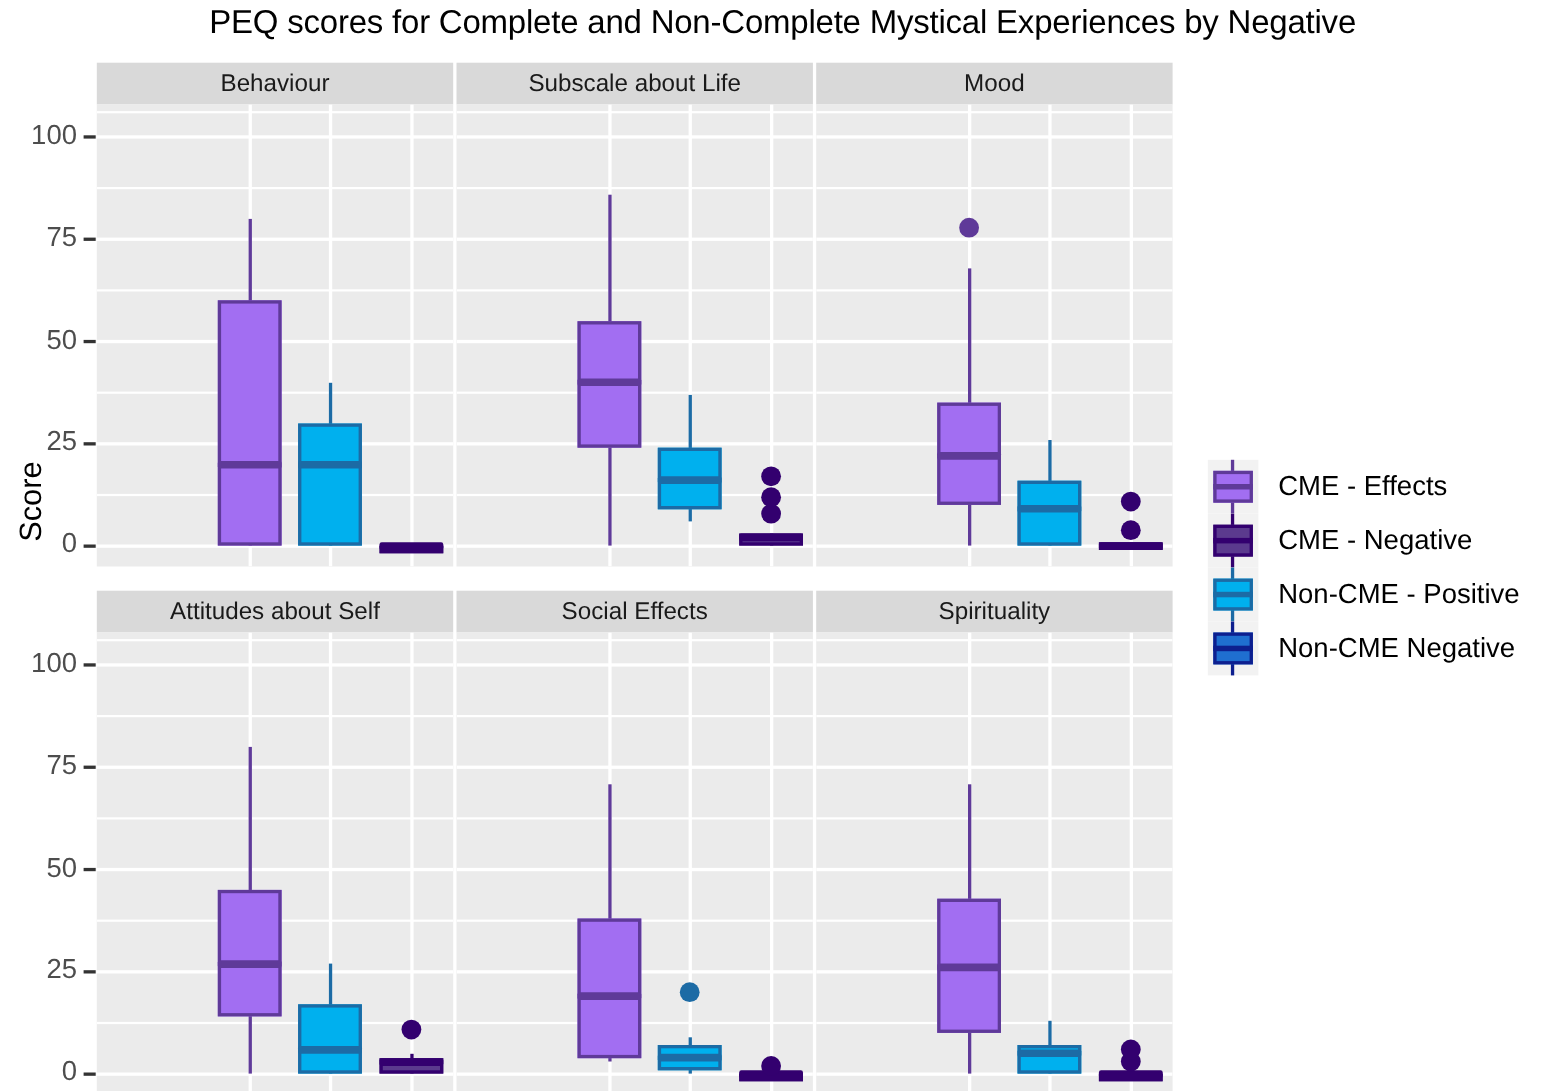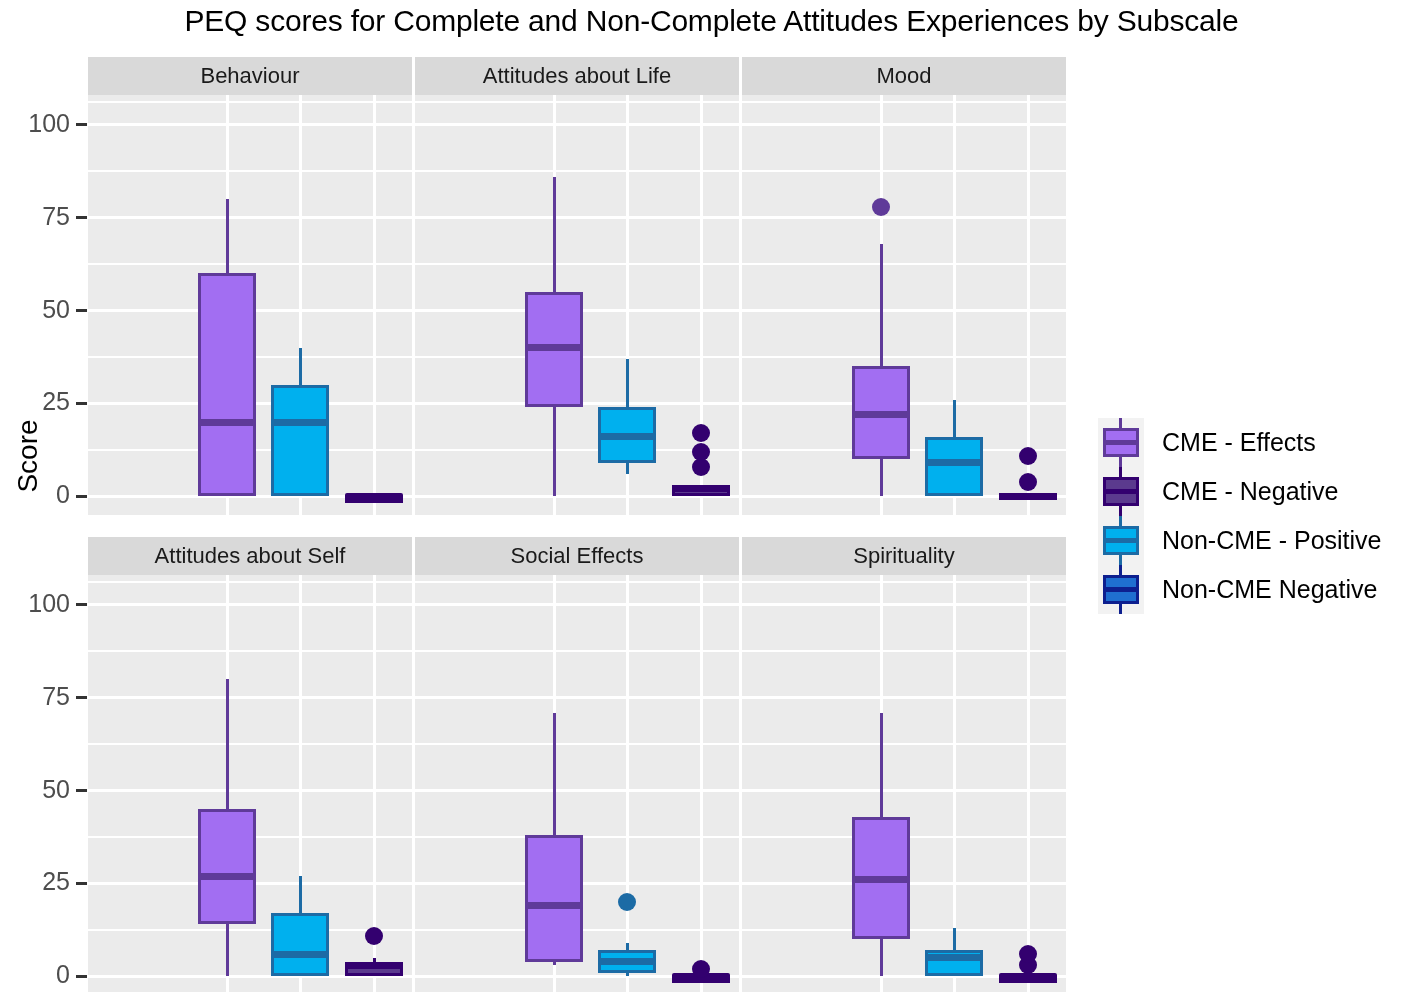--- a/index.html
+++ b/index.html
@@ -65,21 +65,21 @@
   .legend-key .lk-box{position:absolute;left:5px;top:10px;width:36px;height:29px;
     box-sizing:border-box;border-width:3px;border-style:solid;}
   .legend-key .lk-med{position:absolute;left:5px;top:22px;width:36px;height:5px;}
   .legend-label{font-size:25px;color:#000;white-space:nowrap;}
 </style>
 </head>
 <body>
 
 <div id="root">
 
-  <div id="chart-title">PEQ scores for Complete and Non-Complete Attitudes Experiences by Subscale</div>
+  <div id="chart-title">PEQ scores for Complete and Non-Complete Mystical Experiences by Negative</div>
 
   <div id="y-axis-title">Score</div>
 
   <div id="facets">
       <div class="facet" style="left: 88px; top: 57px; width: 324px; height: 458px; border-radius: 11px;">
         <div class="strip">Behaviour</div>
         <div class="panel" style="height: 420px;">
           <div class="gl h-major" style="top: 399.916px;"></div>
           <div class="gl h-major" style="top: 306.996px;"></div>
           <div class="gl h-major" style="top: 214.075px;"></div>
@@ -107,21 +107,21 @@
             <div class="whisk" style="left: 284.5px; top: 401.416px; height: 0px; background: rgb(51, 0, 111);"></div>
             <div class="box" style="left: 257px; top: 401.416px; width: 58px; height: 7px; background: rgb(91, 58, 142); border-color: rgb(51, 0, 111);"></div>
             <div class="median" style="left: 257px; top: 397.916px; width: 58px; height: 7px; background: rgb(51, 0, 111); border-radius: 2px;"></div>
           </div>
           <div class="bp">
             <div class="whisk" style="left: 358.5px; top: 401.416px; height: 0px; background: rgb(13, 31, 143);"></div>
           </div>
         </div>
       </div>
       <div class="facet" style="left: 415px; top: 57px; width: 324px; height: 458px;">
-        <div class="strip">Attitudes about Life</div>
+        <div class="strip">Subscale about Life</div>
         <div class="panel" style="height: 420px;">
           <div class="gl h-major" style="top: 399.916px;"></div>
           <div class="gl h-major" style="top: 306.996px;"></div>
           <div class="gl h-major" style="top: 214.075px;"></div>
           <div class="gl h-major" style="top: 121.155px;"></div>
           <div class="gl h-major" style="top: 28.2345px;"></div>
           <div class="gl h-minor" style="top: 353.956px;"></div>
           <div class="gl h-minor" style="top: 261.035px;"></div>
           <div class="gl h-minor" style="top: 168.115px;"></div>
           <div class="gl h-minor" style="top: 75.1947px;"></div>

